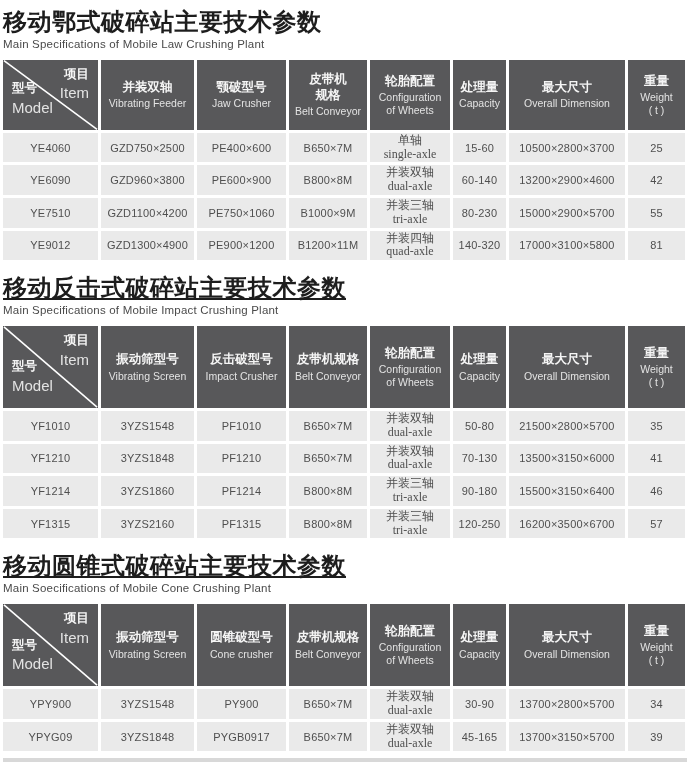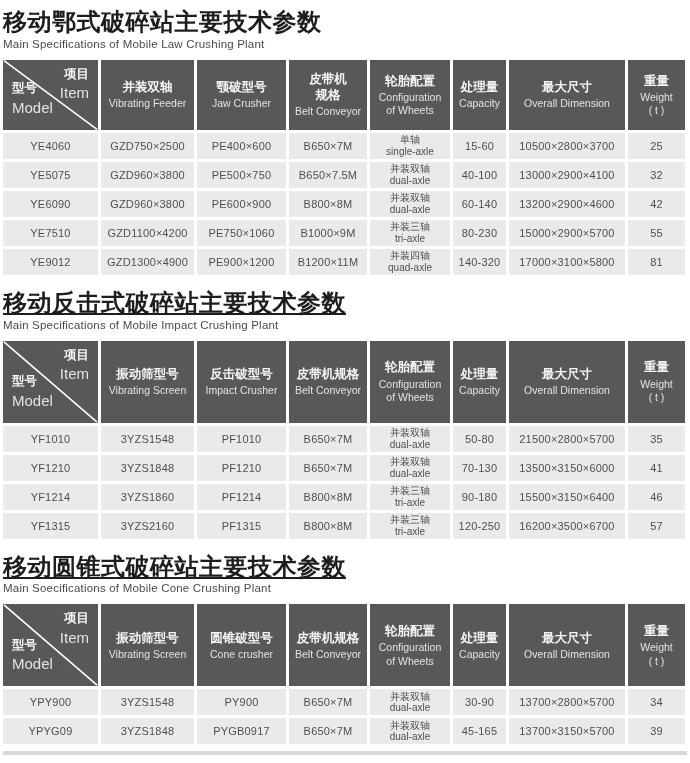--- a/index.html
+++ b/index.html
@@ -84,24 +84,25 @@
     background:var(--row-bg);
     color:var(--row-text);
     font-size:11px;
     text-align:center;
     vertical-align:middle;
     height:26px;
     padding:1px 2px;
     letter-spacing:0.2px;
   }
   td.wheels{
-    font-size:10px;
+    font-size:12px;
     line-height:1.15;
     white-space:pre-line;
     letter-spacing:0;
+    font-family:Liberation Serif, serif;
   }
   .bottom-bar{
     height:4px;
     background:var(--bottom-bar);
     margin:4px 3px 0 3px;
   }
 </style>
 </head>
 <body>
 
@@ -176,31 +177,20 @@
             <td>GZD750×2500</td>
             <td>PE400×600</td>
             <td>B650×7M</td>
             <td class="wheels">单轴
 single-axle</td>
             <td>15-60</td>
             <td>10500×2800×3700</td>
             <td>25</td>
           </tr>
           <tr class="data-row">
-            <td>YE5075</td>
-            <td>GZD960×3800</td>
-            <td>PE500×750</td>
-            <td>B650×7.5M</td>
-            <td class="wheels">并装双轴
-dual-axle</td>
-            <td>40-100</td>
-            <td>13000×2900×4100</td>
-            <td>32</td>
-          </tr>
-          <tr class="data-row">
             <td>YE6090</td>
             <td>GZD960×3800</td>
             <td>PE600×900</td>
             <td>B800×8M</td>
             <td class="wheels">并装双轴
 dual-axle</td>
             <td>60-140</td>
             <td>13200×2900×4600</td>
             <td>42</td>
           </tr>

